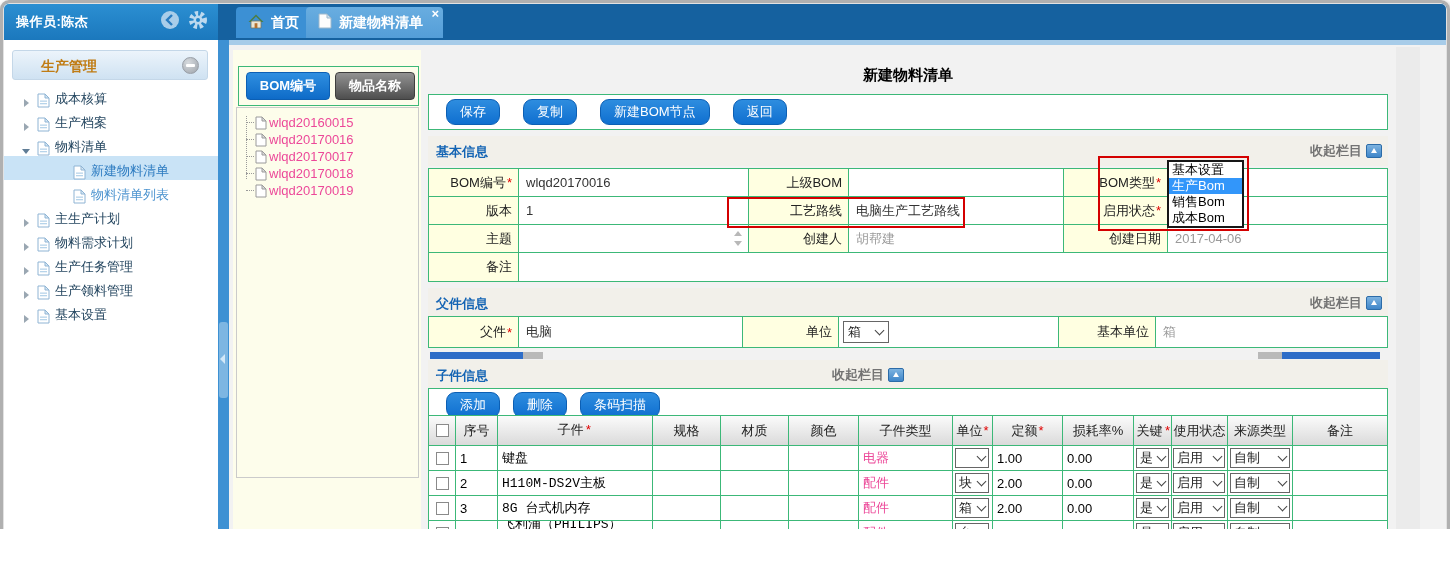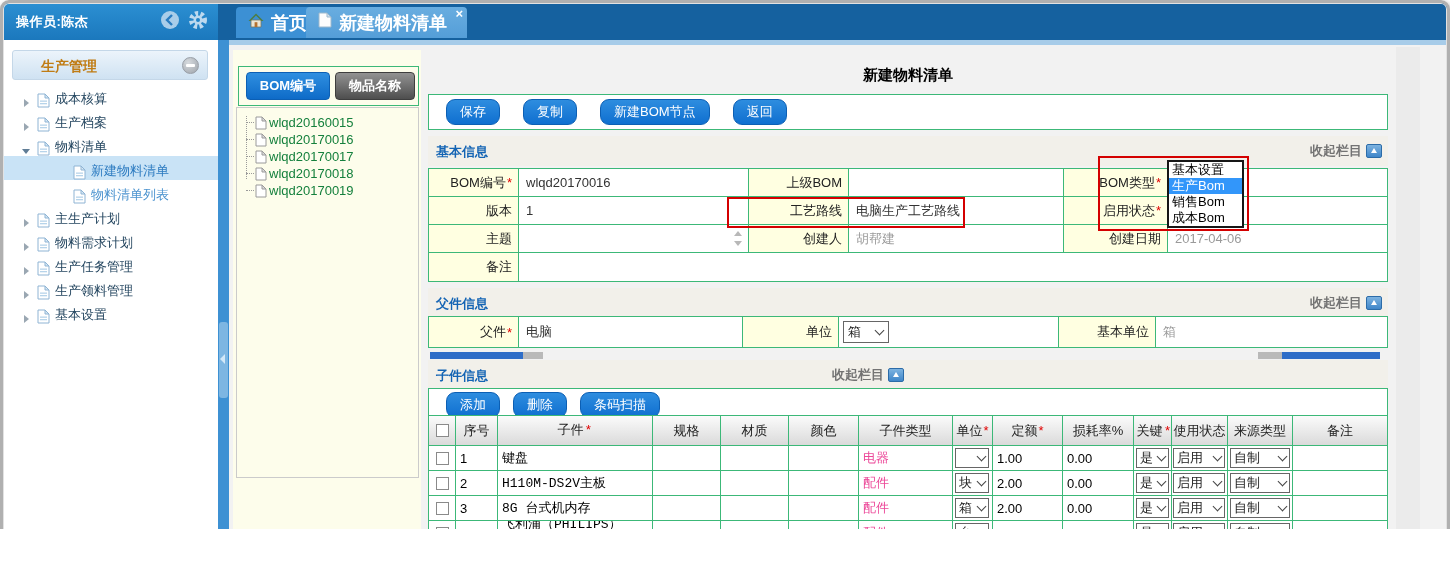--- a/index.html
+++ b/index.html
@@ -7,21 +7,21 @@
   #page { position:relative; width:1450px; height:529px; overflow:hidden; background:#fff; }
   #page > div { position:absolute; }
 
   
   #topbar { left:2px; top:2px; width:1446px; height:38px; background:linear-gradient(#2c90d3,#1b78bd); border-radius:7px 7px 0 0; }
   #operator { position:absolute; left:14px; top:11px; color:#fff; font-weight:bold; font-size:13px; letter-spacing:.5px; }
   .nav-ico { position:absolute; top:8px; width:20px; height:20px; cursor:pointer; }
   #nav-back { left:158px; } #nav-gear { left:186px; }
   #tabzone { left:218px; top:2px; width:1230px; height:38px; background:#15619f; border-radius:0 7px 0 0; }
   #substrip { left:218px; top:40px; width:1230px; height:5px; background:#a7cce9; }
-  .tab { position:absolute; top:7px; height:31px; border-radius:4px 4px 0 0; display:flex; align-items:center; gap:7px; padding:0 12px; color:#fff; font-size:18px; font-weight:bold; cursor:pointer; }
+  .tab { position:absolute; top:7px; height:31px; border-radius:4px 4px 0 0; display:flex; align-items:center; gap:7px; padding:0 12px; color:#fff; font-size:14px; font-weight:bold; cursor:pointer; }
   #tab-home { left:236px; background:#3c90d4; }
   #tab-current { left:306px; background:linear-gradient(#69ade0,#549ed8); padding-right:20px; }
   .tab-close { position:absolute; right:4px; top:0; color:#fff; font-size:13px; line-height:14px; cursor:pointer; }
   .tab-close::after { content:"×"; }
 
   
   #sidebar { left:2px; top:40px; width:216px; height:519px; background:#fff; border-radius:0 0 0 7px; }
   #side-header { position:absolute; left:10px; top:10px; width:196px; height:30px; background:linear-gradient(#ecf4fb,#cfe2f2); border:1px solid #c4d7e8; border-radius:3px; }
   #side-header-label { position:absolute; left:28px; top:7px; color:#c07c14; font-weight:bold; font-size:14px; }
   #side-minus { position:absolute; right:8px; top:6px; width:17px; height:17px; background:radial-gradient(circle at 35% 30%,#d6dade,#9ea4ab); border:1px solid #989ea6; border-radius:50%; cursor:pointer; }
@@ -51,21 +51,21 @@
   #tree-panel { left:233px; top:50px; width:188px; height:501px; background:#fdfdeb; }
   #tree-tabs-box { left:238px; top:66px; width:181px; height:40px; border:1px solid #3cb878; background:#fdfdeb; display:flex; align-items:center; gap:5px; padding-left:7px; }
   .panel-tab { height:28px; border-radius:4px; color:#fff; font-size:13px; font-weight:bold; display:flex; align-items:center; justify-content:center; cursor:pointer; }
   #tab-bom-no { width:84px; background:linear-gradient(#2f8fe0,#0e6bc8); border:1px solid #0c5fb4; }
   #tab-item-name { width:80px; background:linear-gradient(#929292,#4e4e4e); border:1px solid #3e3e3e; }
   #tree-list { left:236px; top:107px; width:183px; height:371px; border:1px solid #cbcbcb; padding-top:6px; }
   #tree-list::before { content:""; position:absolute; left:9px; top:8px; height:63px; border-left:1px dotted #9a9a9a; }
   .tree-item { position:relative; height:17px; display:flex; align-items:center; padding-left:9px; cursor:pointer; }
   .tree-item::before { content:""; width:8px; border-top:1px dotted #9a9a9a; margin-right:1px; flex:0 0 8px; }
   .tree-item .doc-icon { margin-right:2px; display:flex; flex:0 0 auto; }
-  .tree-label { font-size:13px; color:#15803d; white-space:nowrap; }
+  .tree-label { font-size:13px; color:#ec4899; white-space:nowrap; }
 
   
   #form-title { left:428px; top:66px; width:960px; text-align:center; font-size:15px; font-weight:bold; color:#000; }
   #toolbar-box { left:428px; top:94px; width:960px; height:36px; background:#fff; border:1px solid #3cb878; display:flex; align-items:center; gap:23px; padding-left:17px; }
   .btn { background:linear-gradient(#2e8ddf,#0f6fd0); border:1px solid #0c5fb4; border-radius:9px; color:#fff; font-size:13px; padding:4px 13px; line-height:16px; cursor:pointer; font-family:inherit; white-space:nowrap; }
   .band { background:#f2f0ea; }
   #basic-band { left:428px; top:136px; width:960px; height:30px; }
   #parent-band { left:428px; top:288px; width:960px; height:28px; }
   #child-band { left:428px; top:360px; width:960px; height:28px; }
   .band-title { position:absolute; left:8px; top:7px; font-size:13px; font-weight:bold; color:#1464b4; }

